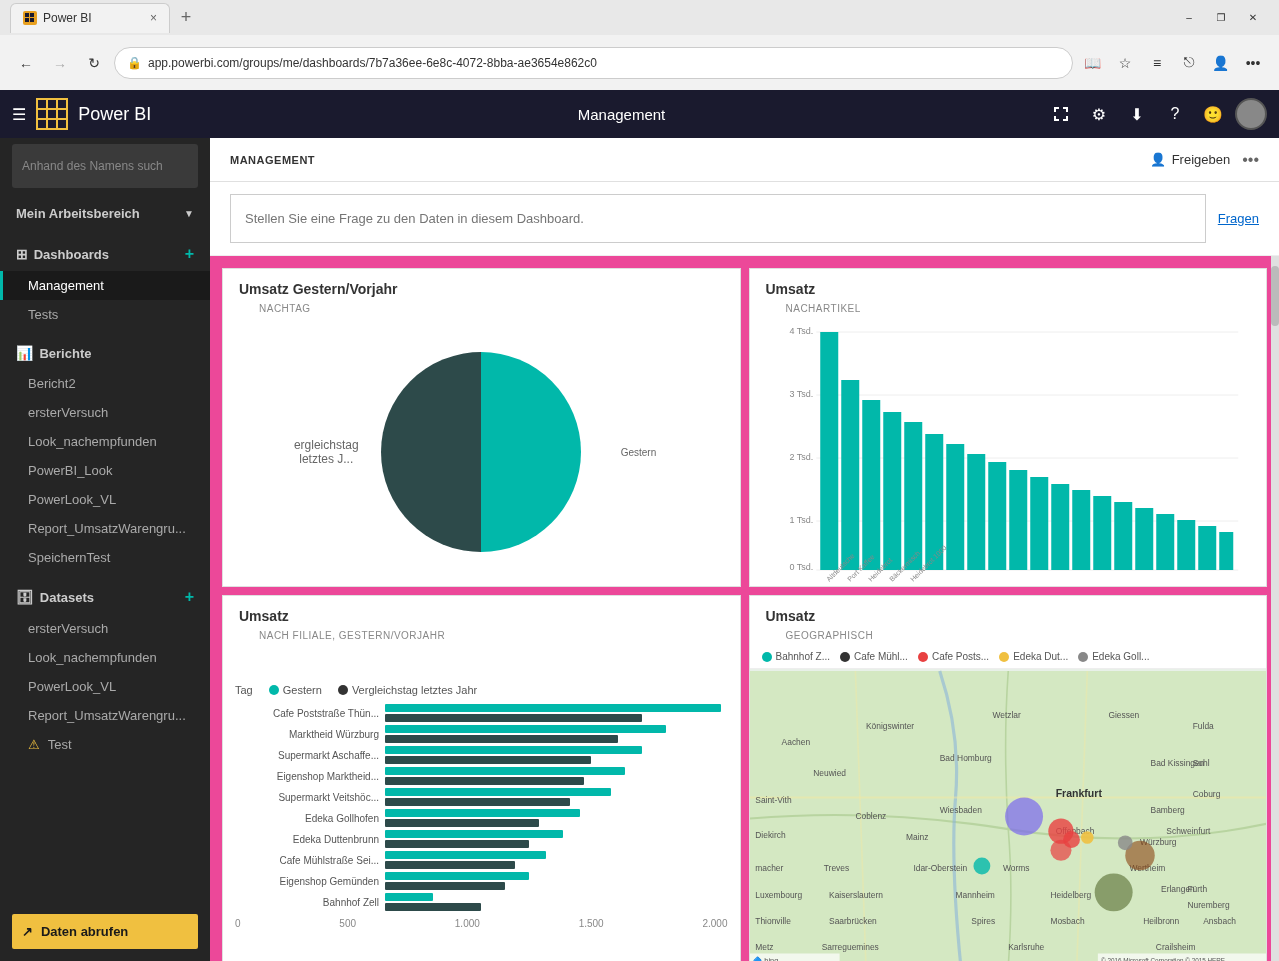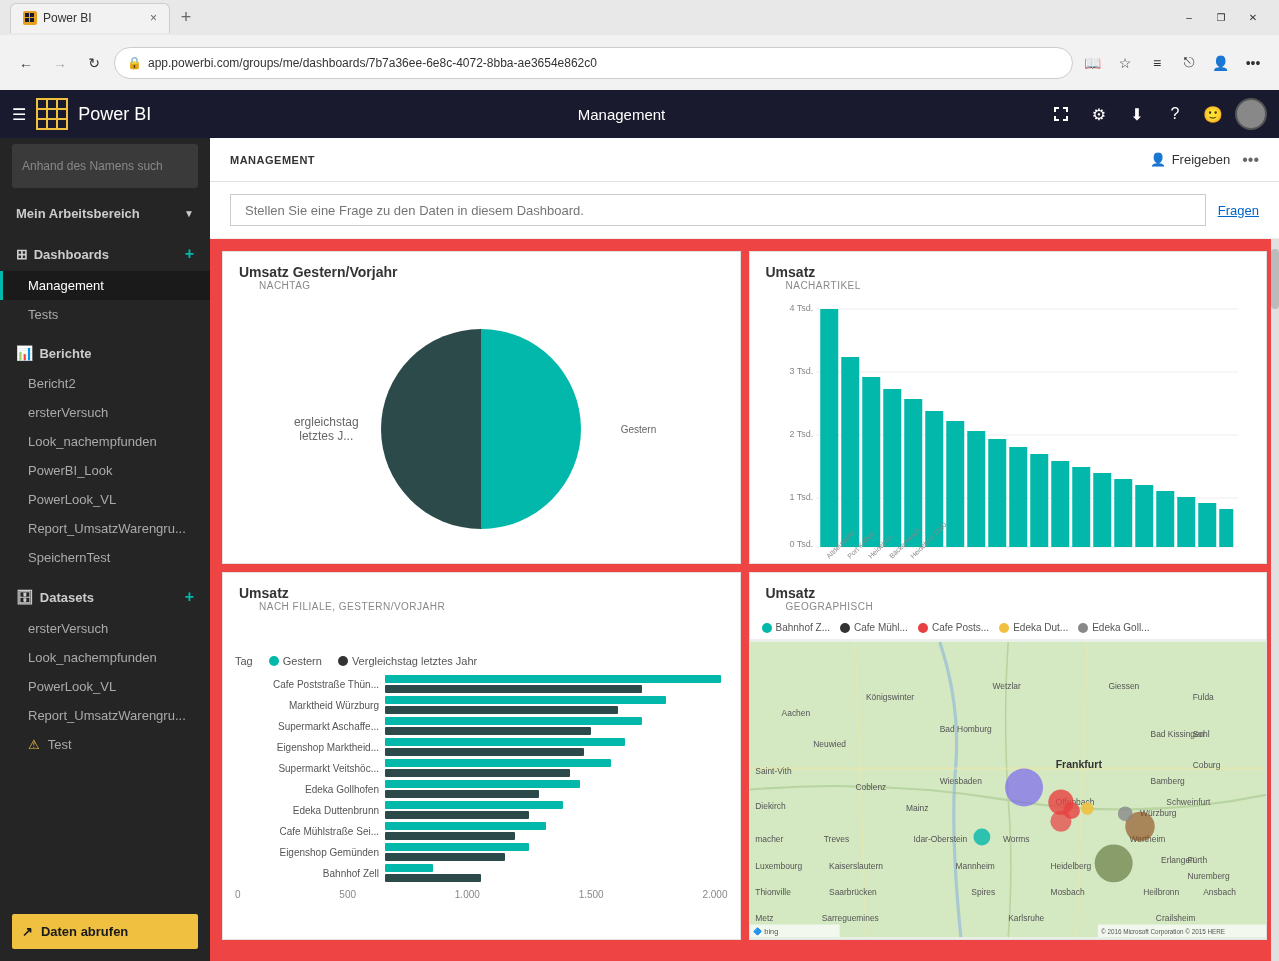--- a/index.html
+++ b/index.html
@@ -52,30 +52,30 @@
 
     
     .dashboard-area { flex: 1; display: flex; flex-direction: column; overflow: hidden; }
     .dashboard-header { display: flex; align-items: center; justify-content: space-between; padding: 8px 20px; background: white; border-bottom: 1px solid #e0e0e0; height: 44px; flex-shrink: 0; }
     .dashboard-title-text { font-size: 11px; font-weight: 700; color: #333; letter-spacing: 0.5px; text-transform: uppercase; }
     .dashboard-header-right { display: flex; align-items: center; gap: 12px; }
     .share-btn { display: flex; align-items: center; gap: 5px; font-size: 13px; color: #333; cursor: pointer; border: none; background: none; }
     .more-btn { font-size: 16px; cursor: pointer; color: #666; background: none; border: none; }
 
     .dashboard-search-bar { padding: 12px 20px; background: white; border-bottom: 1px solid #eee; display: flex; align-items: center; gap: 12px; }
-    .qa-input { flex: 1; height: 32px; border: 1px solid #ccc; padding: 4px 14px; font-size: 13px; color: #999; }
+    .qa-input { flex: 1; height: 49px; border: 1px solid #ccc; padding: 4px 14px; font-size: 13px; color: #999; }
     .fragen-link { color: #0066cc; font-size: 13px; text-decoration: underline; cursor: pointer; white-space: nowrap; }
 
-    .dashboard-grid-wrapper { flex: 1; overflow-y: auto; overflow-x: hidden; background: #ef4444; padding: 12px; position: relative; }
+    .dashboard-grid-wrapper { flex: 1; overflow-y: auto; overflow-x: hidden; background: #ec4899; padding: 12px; position: relative; }
     .dashboard-grid { display: grid; grid-template-columns: 1fr 1fr; grid-template-rows: auto auto; gap: 8px; }
 
     .tile { background: white; border: 1px solid #e0e0e0; display: flex; flex-direction: column; overflow: hidden; }
     .tile-header { padding: 12px 16px 4px; }
     .tile-title { font-size: 14px; font-weight: 600; color: #333; }
-    .tile-subtitle { font-size: 10px; color: #888; letter-spacing: 0.5px; text-transform: uppercase; margin-top: 0; padding-left: 20px; }
+    .tile-subtitle { font-size: 10px; color: #888; letter-spacing: 0.5px; text-transform: uppercase; margin-top: 6px; padding-left: 20px; }
     .tile-body { flex: 1; padding: 8px; display: flex; align-items: center; justify-content: center; overflow: hidden; }
     .hbar-legend { display: flex; gap: 16px; margin-bottom: 8px; font-size: 11px; color: #555; align-items: center; }
     .hbar-row { display: flex; align-items: center; margin-bottom: 3px; }
     .hbar-label { width: 150px; font-size: 10px; color: #555; text-align: right; padding-right: 6px; white-space: nowrap; overflow: hidden; text-overflow: ellipsis; flex-shrink: 0; }
     .hbar { height: 8px; border-radius: 1px; }
     .hbar-axis { display: flex; justify-content: space-between; padding: 4px 0 0 0; font-size: 10px; color: #888; }
 
     
     .map-container { width: 100%; height: 100%; position: relative; background: #e8f0e8; overflow: hidden; min-height: 260px; }
     .map-legend { display: flex; gap: 10px; padding: 6px 12px; flex-wrap: wrap; font-size: 10px; color: #555; background: white; border-bottom: 1px solid #eee; }

